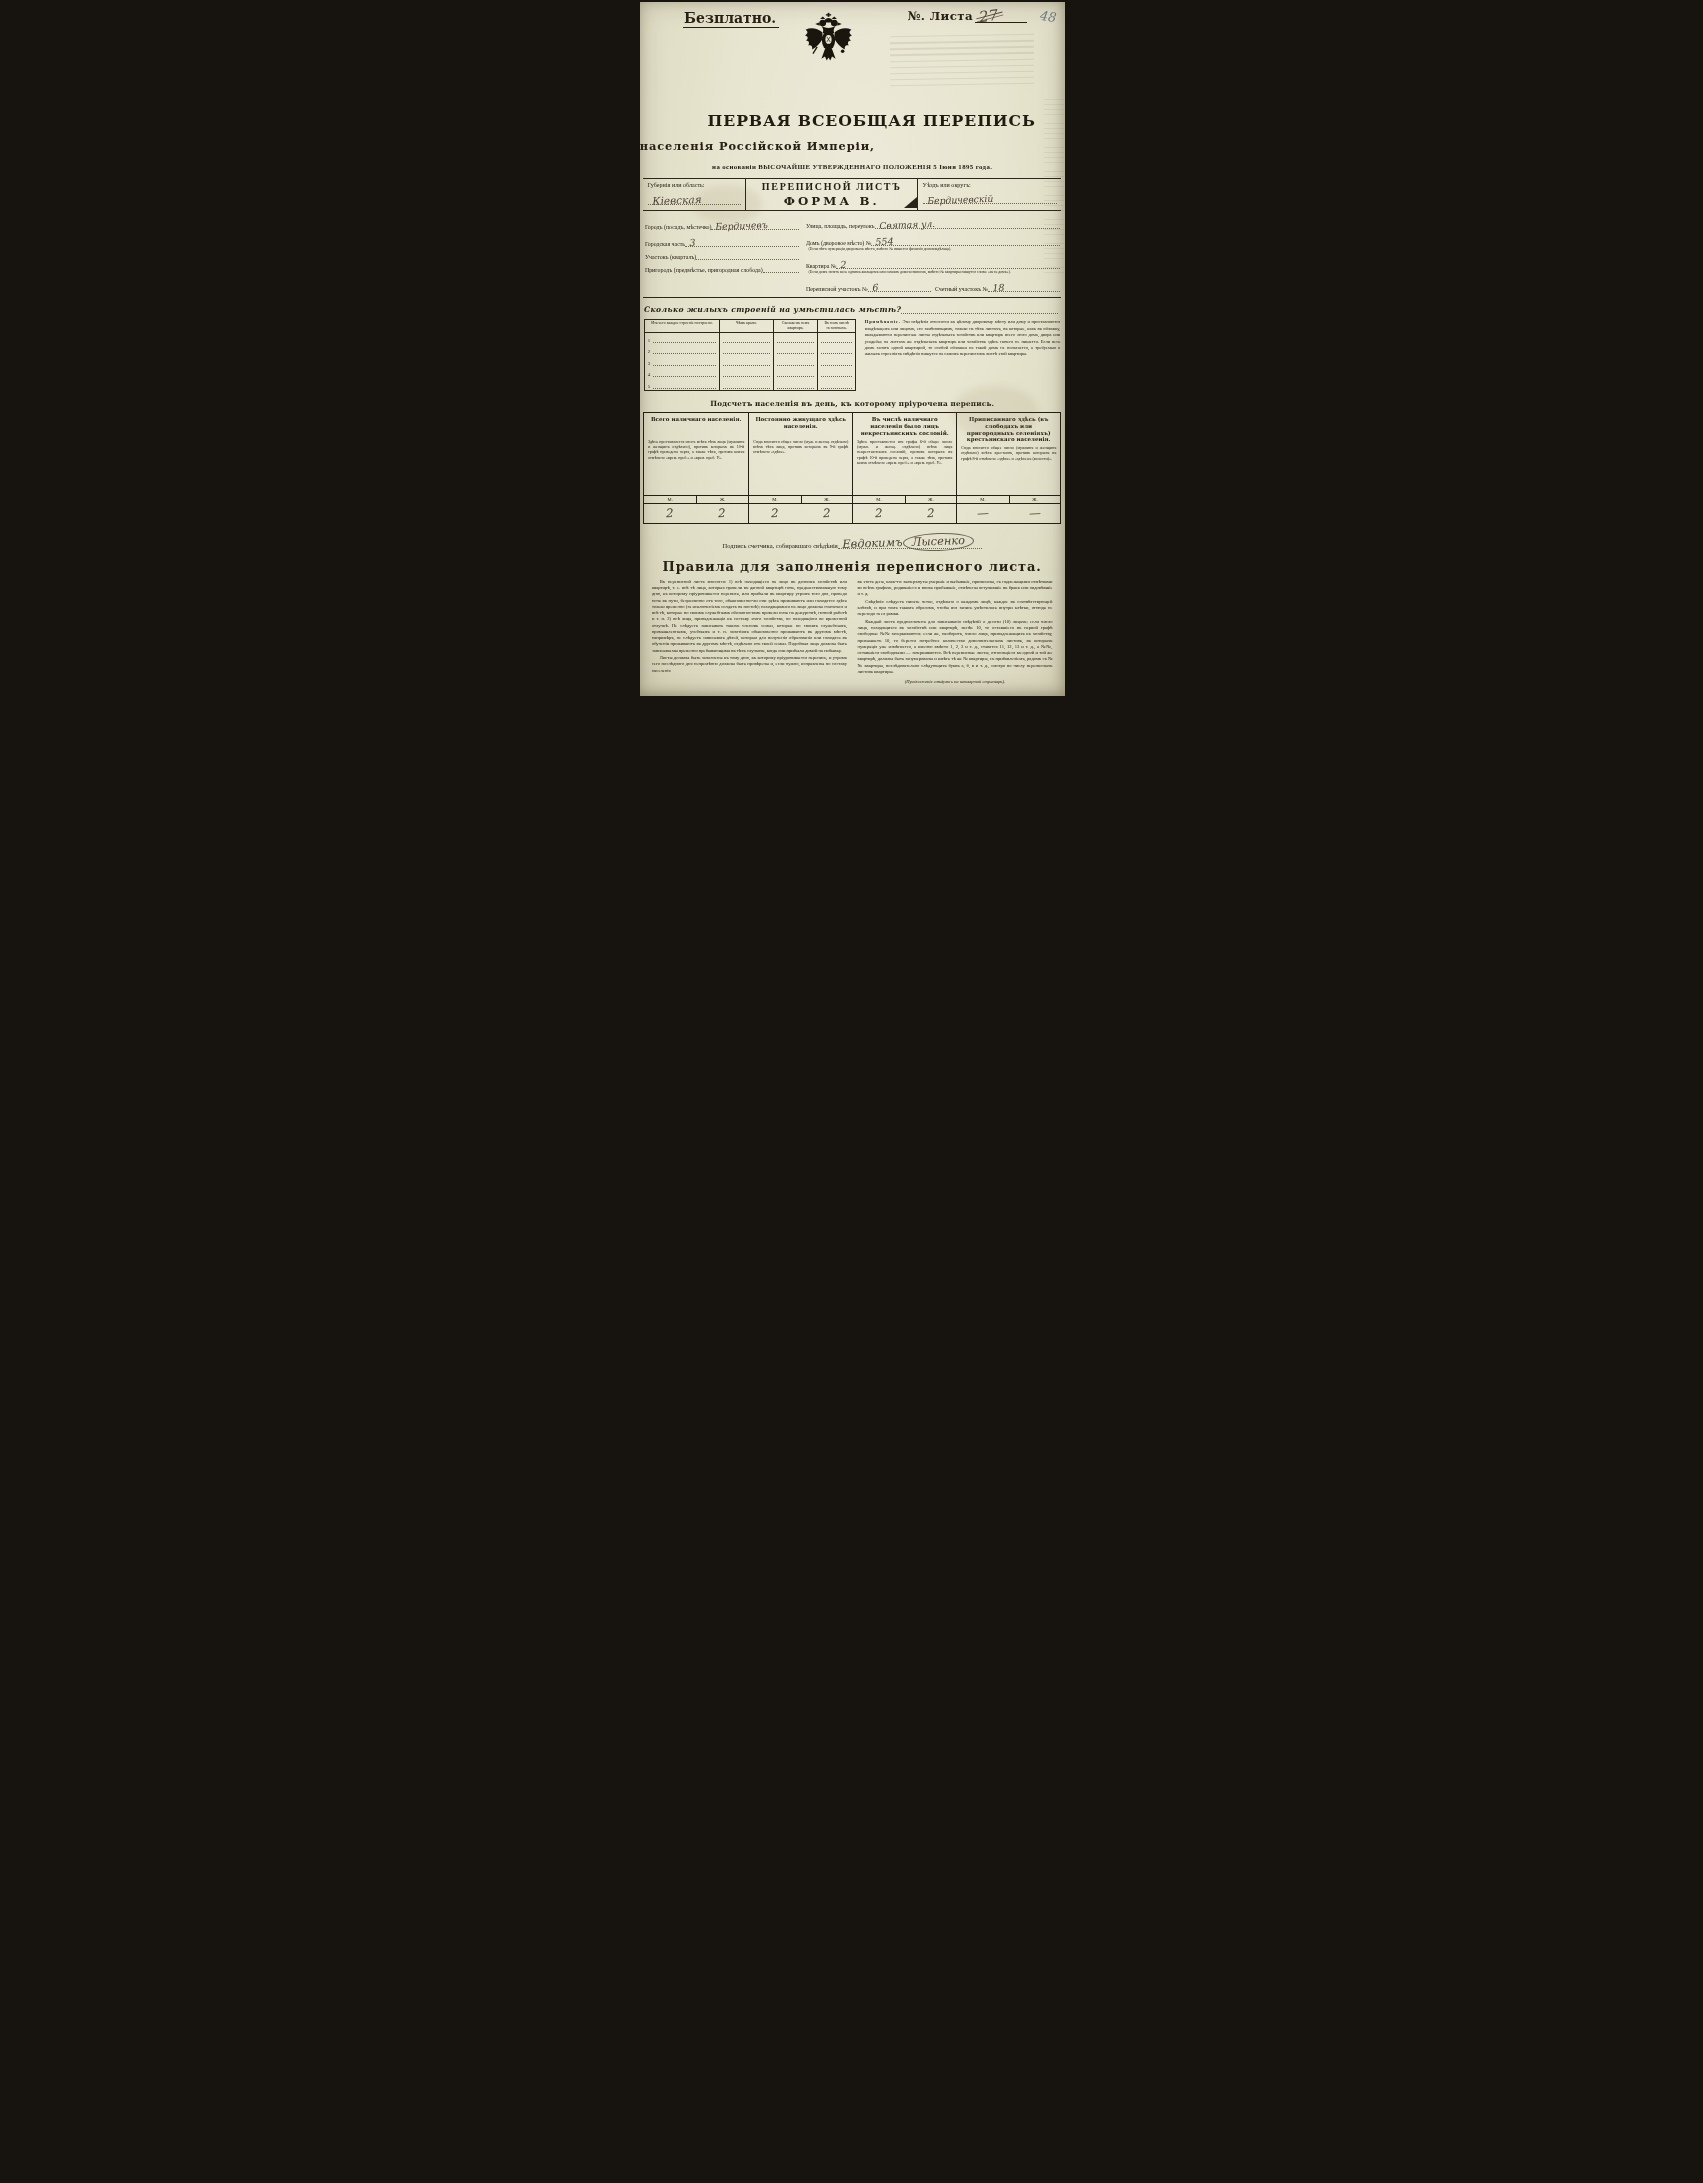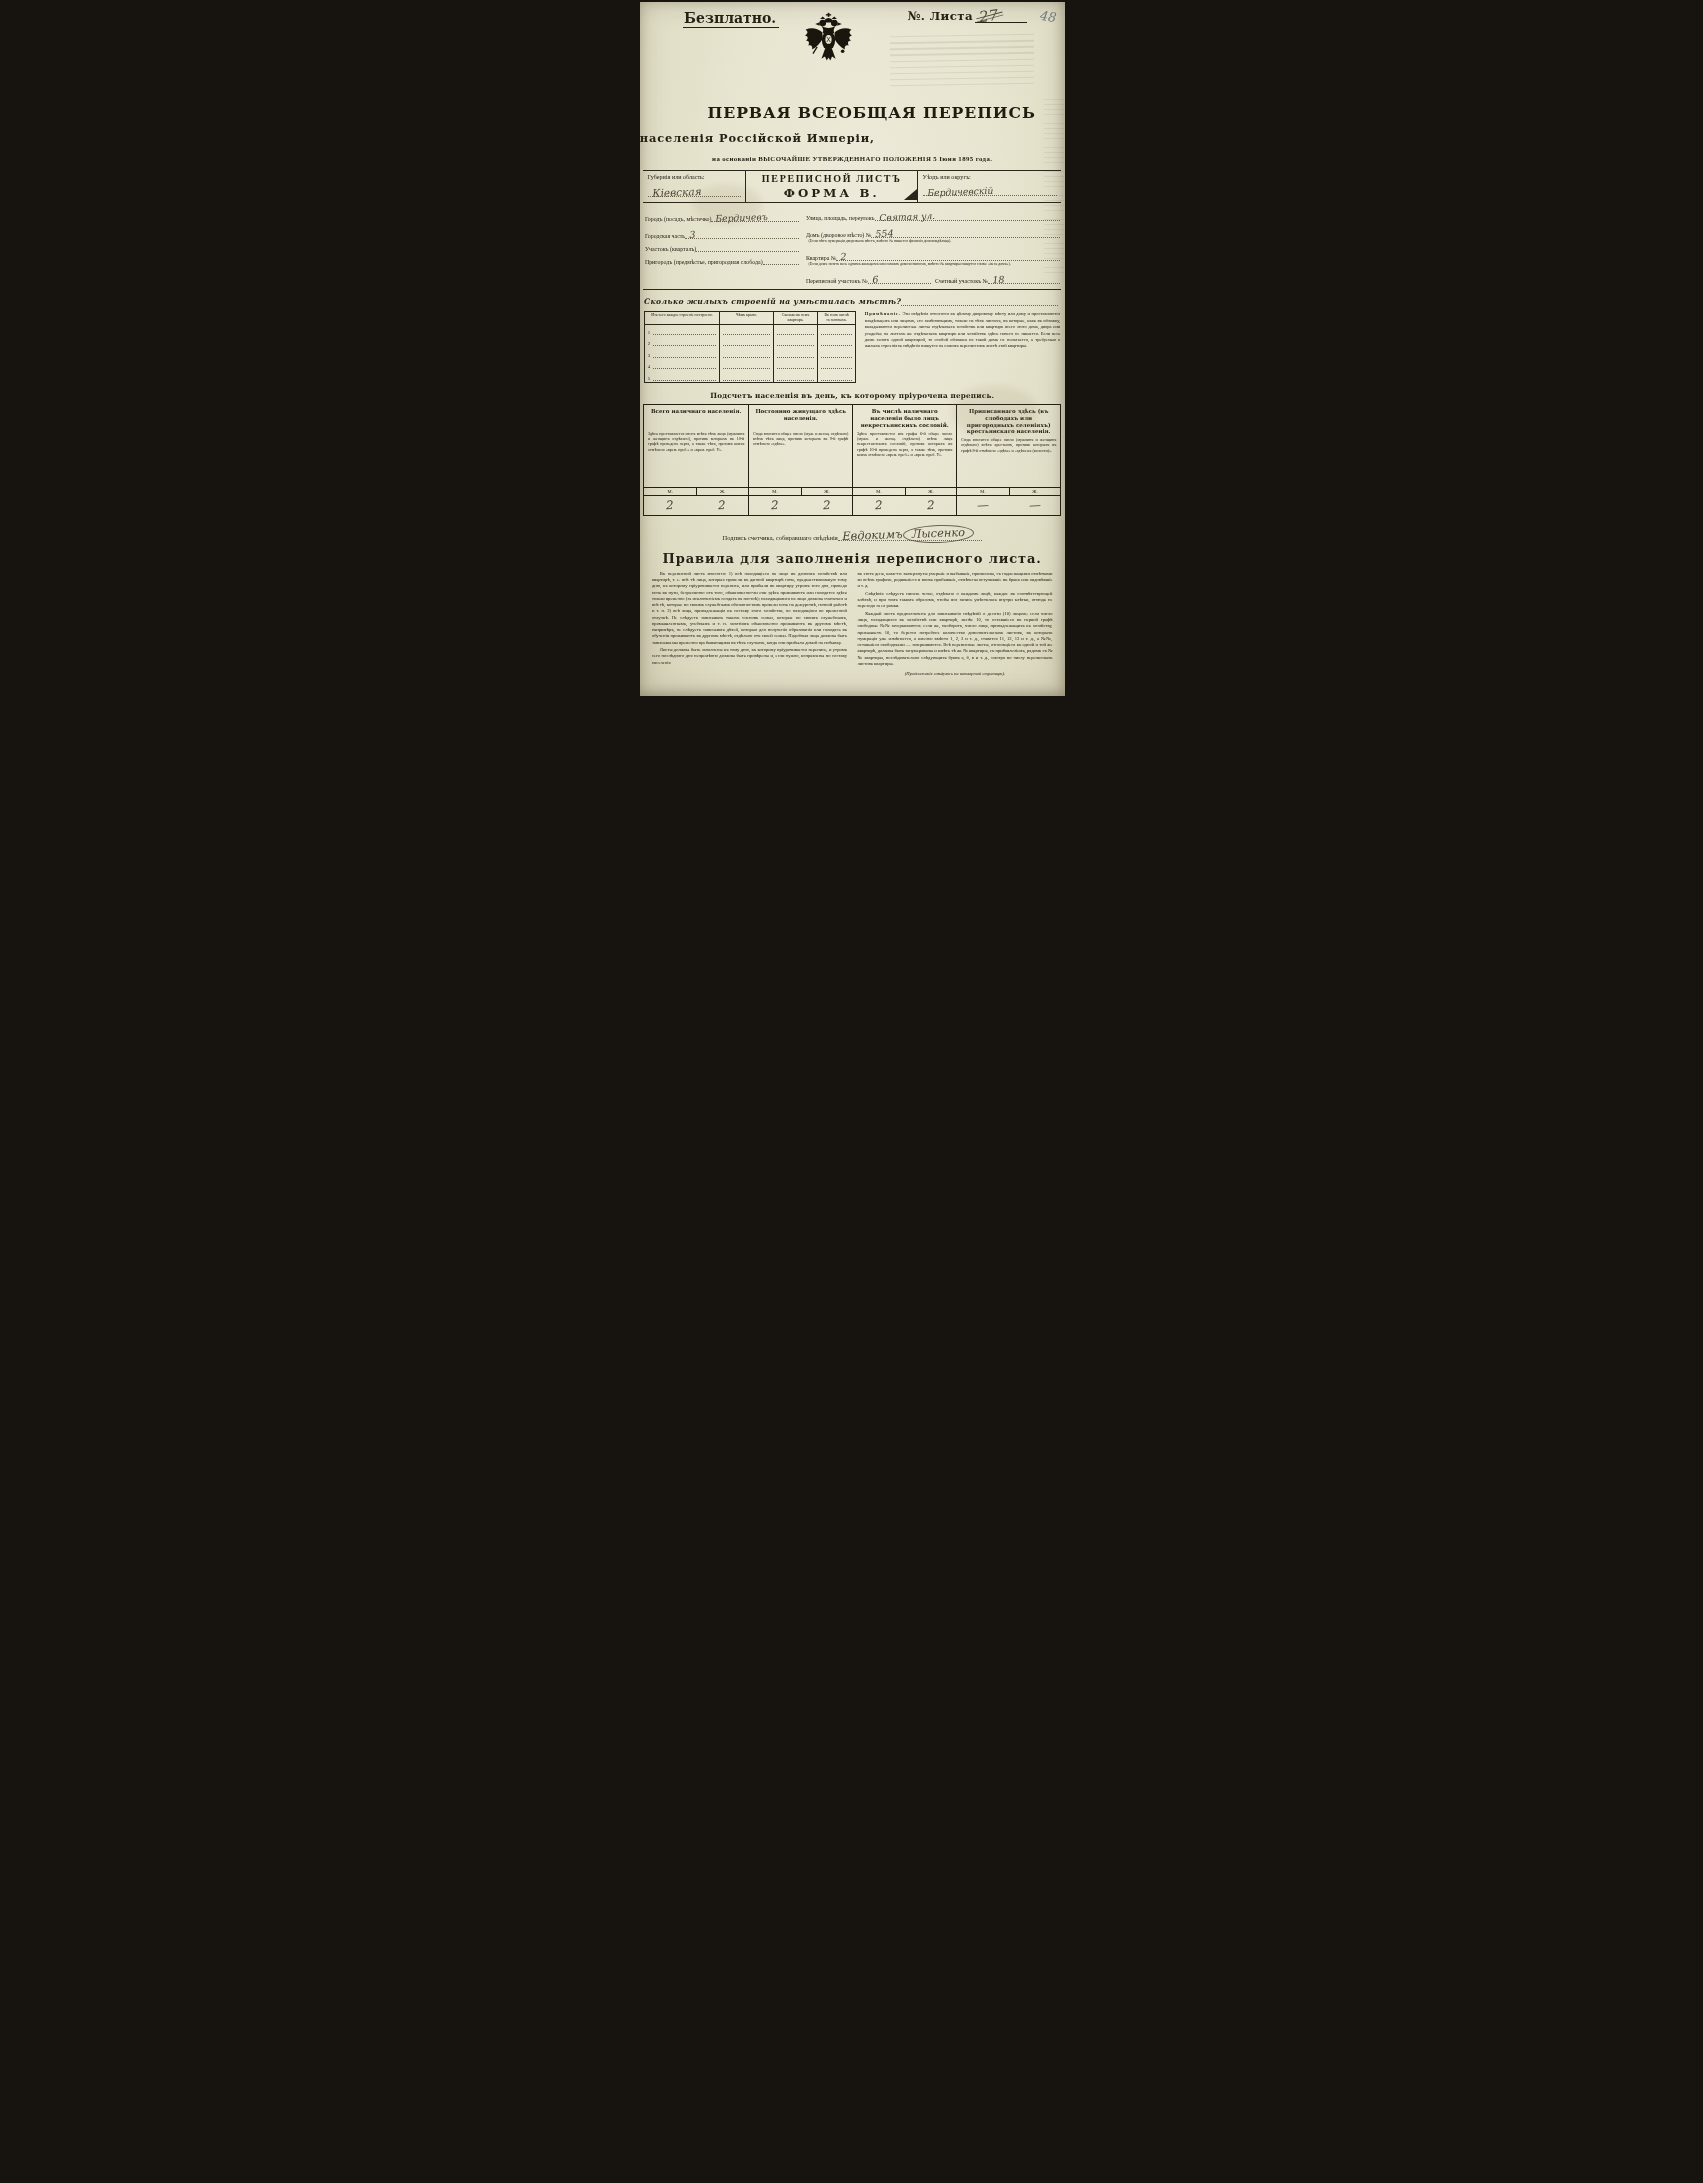--- a/index.html
+++ b/index.html
@@ -34,21 +34,21 @@
   .corner-note { position:absolute; right:7.9px; top:7px; font-size:13px; font-style:italic;
     color:#5d6b76; transform:rotate(9deg); opacity:.85; font-family:"DejaVu Serif", serif; }
   .bleed { position:absolute; right:31px; top:31px; width:144px; height:57px; opacity:.10;
     background:repeating-linear-gradient(0deg, transparent 0 4.8px, #4a4430 4.8px 6.1px);
     transform:skewY(-1deg); filter:blur(0.4px); }
   .bleed2 { position:absolute; right:0.9px; top:92px; width:20px; height:183px; opacity:.07;
     background:repeating-linear-gradient(0deg, transparent 0 3.9px, #4a4430 3.9px 4.8px); filter:blur(0.4px); }
 
   
   .main-title { text-align:center; font-family:"DejaVu Serif", serif; font-weight:bold;
-    font-size:15.7px; letter-spacing:0.9px; margin-top:12px; color:#221c10;padding-left:39px; }
+    font-size:15.7px; letter-spacing:0.9px; margin-top:20px; color:#221c10;padding-left:39px; }
   .sub-title { text-align:left; font-family:"DejaVu Serif", serif; font-weight:bold;
     font-size:11.4px; letter-spacing:0.9px; margin-top:9.6px; }
   .sub-sub-title { text-align:center; font-weight:bold; font-size:6.8px; letter-spacing:0.4px; margin-top:9.6px; }
 
   
   .form-header { display:grid; grid-template-columns:103px 1fr 144px; margin:7.9px 3.5px 0;
     border-top:0.9px solid #2b261a; border-bottom:0.9px solid #2b261a; }
   .fh-cell { padding:3.5px 4.4px 1.7px; position:relative; }
   .fh-left { border-right:0.9px solid #2b261a; }
   .fh-right { border-left:0.9px solid #2b261a; }

